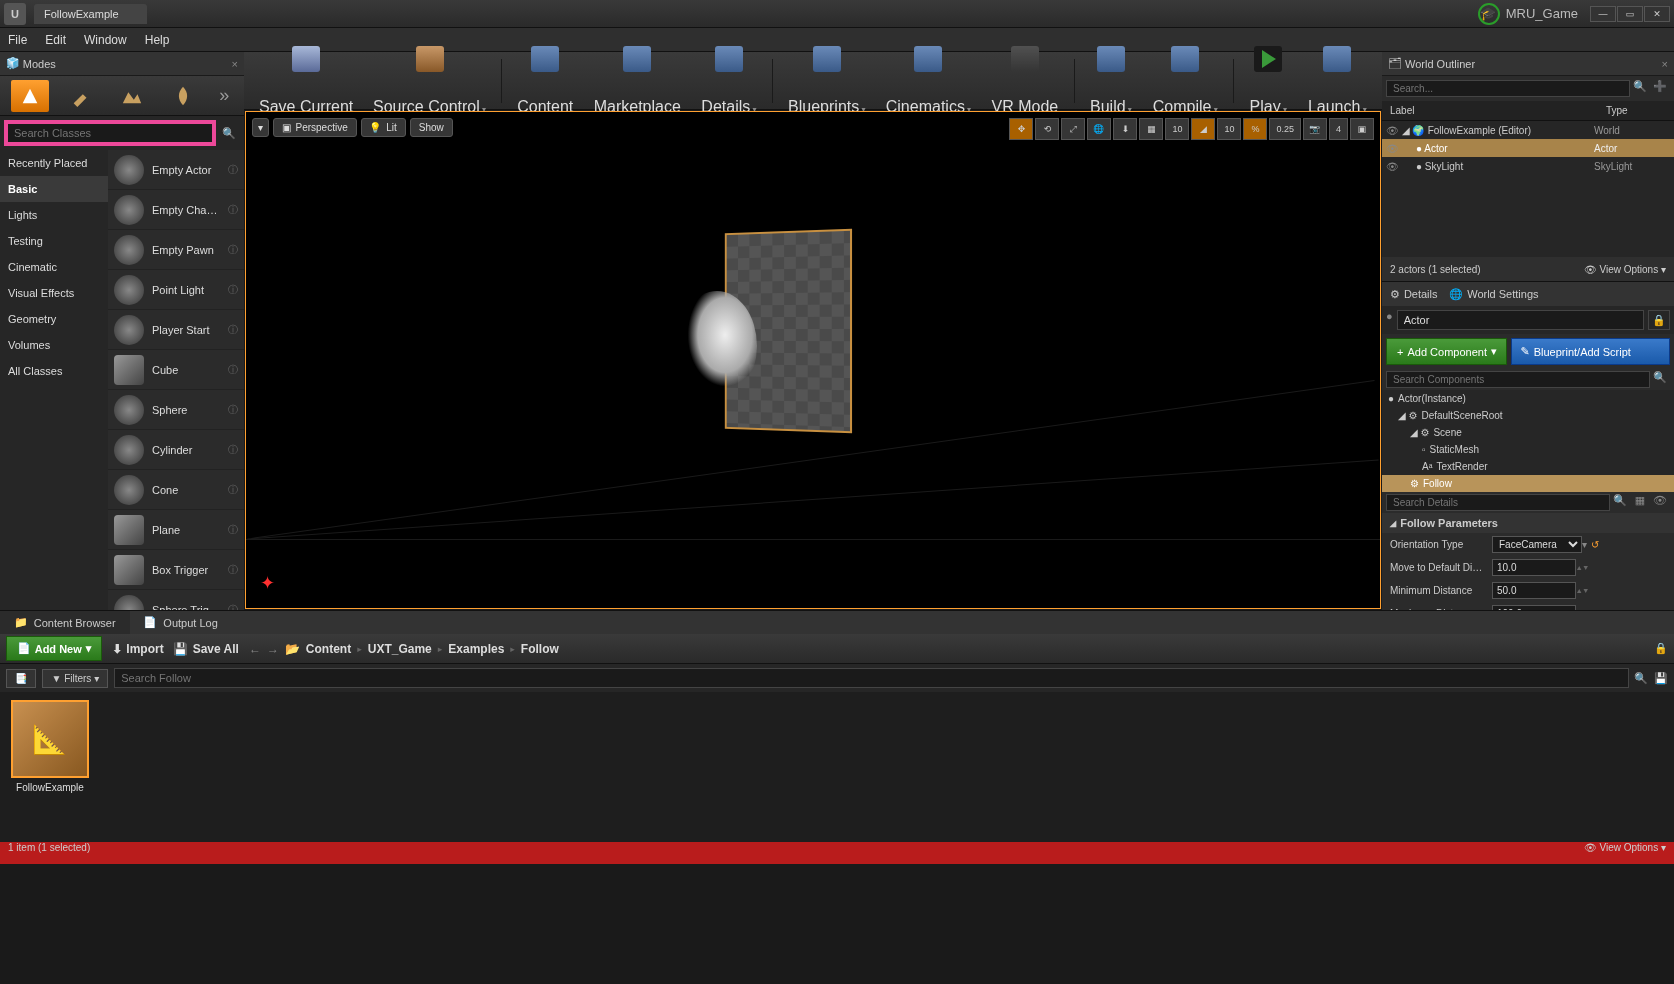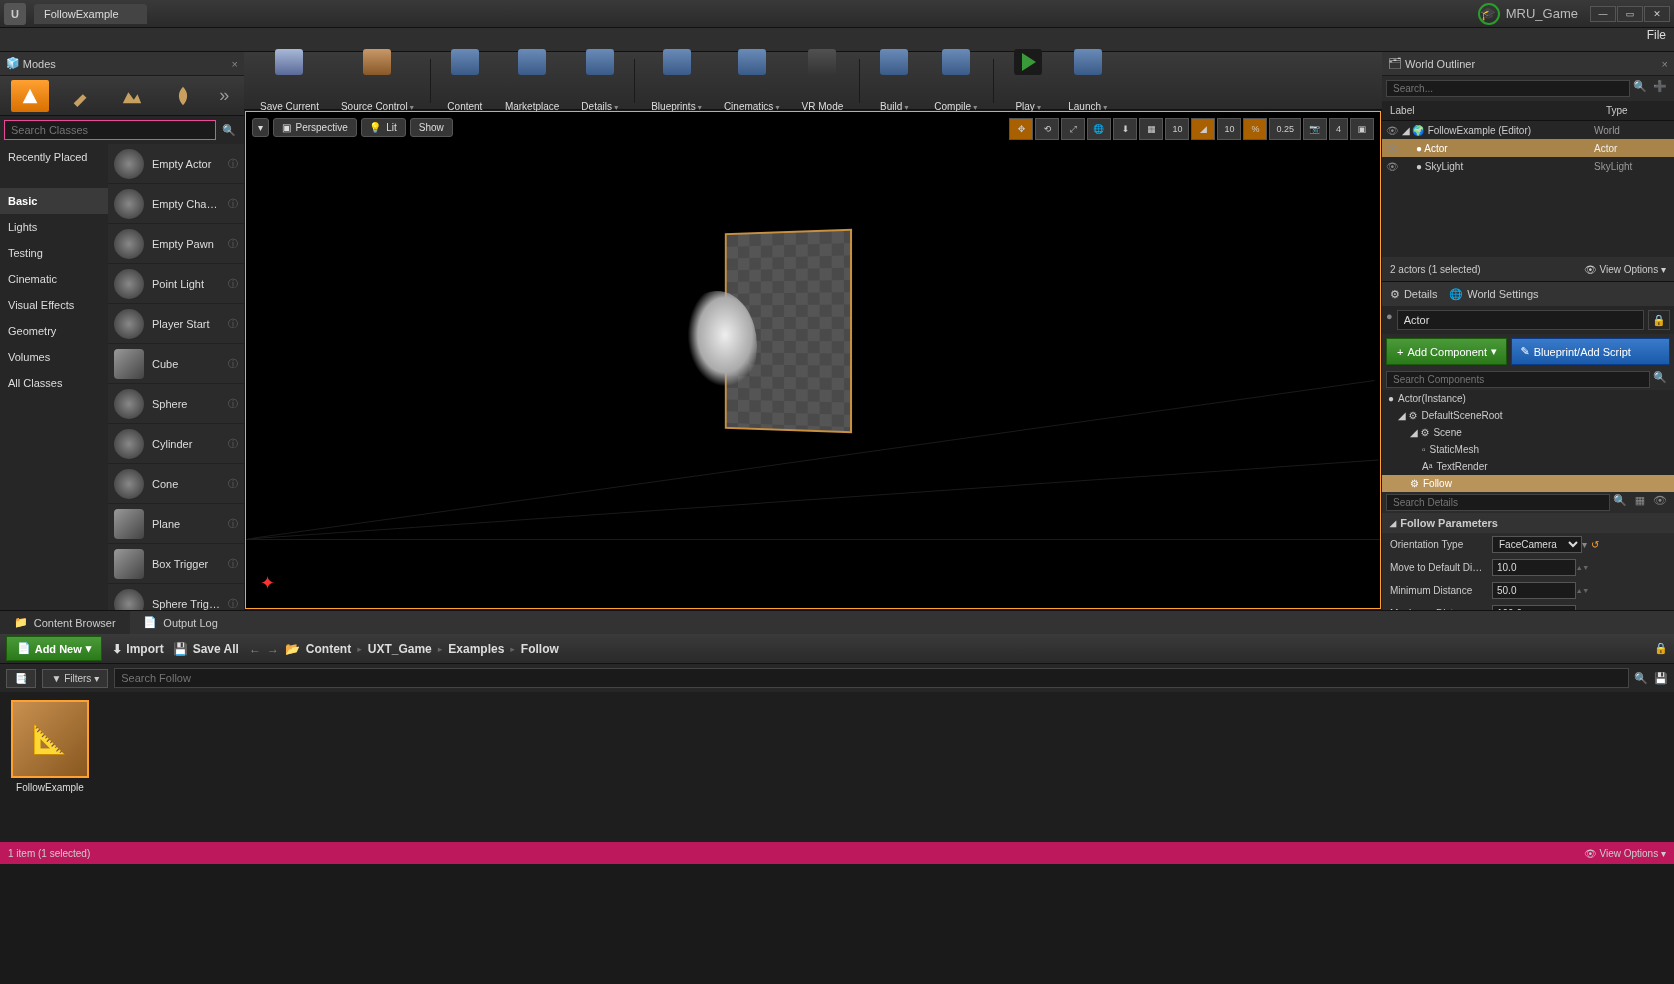--- a/index.html
+++ b/index.html
@@ -9,61 +9,61 @@
 .titlebar { height: 28px; background: linear-gradient(#393939, #2a2a2a); display: flex; align-items: center; padding: 0 4px; border-bottom: 1px solid #111; }
 .titlebar .ue-logo { width: 22px; height: 22px; background: #555; border-radius: 3px; margin-right: 8px; display: flex; align-items: center; justify-content: center; color:#ccc; font-weight:bold;}
 .titlebar .title-tab { background: #444; padding: 4px 28px 4px 10px; font-size: 11px; color: #ddd; border-radius: 3px 3px 0 0; }
 .titlebar .spacer { flex: 1; }
 .titlebar .mru { display:flex; align-items:center; gap:6px; margin-right:12px; color:#bbb; font-size:13px;}
 .titlebar .mru .grad-cap { width:22px; height:22px; border:2px solid #2a9d2a; border-radius:50%; display:flex; align-items:center; justify-content:center;}
 .titlebar .winbtns { display:flex; gap:1px;}
 .titlebar .winbtns div { width:26px; height:16px; background:#333; border:1px solid #555; display:flex; align-items:center; justify-content:center; font-size:9px; cursor:pointer;}
 
 
-.menubar { height: 24px; background: #2f2f2f; display: flex; align-items: flex-end; padding: 0 8px; gap: 18px; border-bottom: 1px solid #111; flex-direction: column; }
+.menubar { height: 24px; background: #2f2f2f; display: flex; align-items: center; padding: 0 8px; gap: 18px; border-bottom: 1px solid #111; }
 .menubar span { color: #ddd; font-size: 12px; cursor: pointer; }
 
 
 .main { display: flex; height: 558px; }
 
 
 .modes-panel { width: 244px; background: #2b2b2b; display: flex; flex-direction: column; }
 .panel-tab-header { height: 24px; background: #333; display: flex; align-items: center; padding: 0 6px; font-size: 11px; color: #ccc; border-bottom: 1px solid #1a1a1a; }
 .panel-tab-header .tabx { margin-left: auto; color:#888; cursor:pointer;}
 .mode-icons { height: 40px; background: linear-gradient(#3a3a3a,#2a2a2a); display: flex; align-items: center; justify-content: space-around; padding: 0 4px; border-bottom:1px solid #111;}
 .mode-icons .mi { width: 38px; height: 32px; display:flex; align-items:center; justify-content:center; cursor:pointer; border-radius:2px;}
 .mode-icons .mi.active { background: linear-gradient(#ffa030,#d87000); }
 .mode-icons .mi svg { width:22px; height:22px; fill:#c8a060;}
 .mode-icons .mi.active svg { fill:#fff;}
 .mode-icons .more { color:#999; font-size:18px; cursor:pointer; padding:0 4px;}
 .search-row { display:flex; padding:4px; gap:2px; background:#262626;}
-.search-row input { flex:1; background:#1a1a1a; border:1px solid #ec4899; color:#888; padding:3px 6px; font-size:11px;}
+.search-row input { flex:1; background:#1a1a1a; border:4px solid #ec4899; color:#888; padding:3px 6px; font-size:11px;}
 .search-row .mag { width:22px; display:flex; align-items:center; justify-content:center; color:#888;}
 .modes-body { flex:1; display:flex; overflow:hidden;}
 .cat-list { width: 108px; background:#262626; overflow-y:auto;}
 .cat-list div { padding: 7px 8px; font-size:11px; color:#ddd; cursor:pointer;}
-.cat-list div.sel { background:#3a3a3a; color:#fff; font-weight:bold;margin-top:18px;}
+.cat-list div.sel { background:#3a3a3a; color:#fff; font-weight:bold;}
 .actor-list { flex:1; background:#2b2b2b; overflow-y:auto;}
 .actor-row { height:40px; display:flex; align-items:center; padding:0 6px; gap:8px; border-bottom:1px solid #222; cursor:pointer;justify-content:space-between;}
 .actor-row .thumb { width:30px; height:30px; background: radial-gradient(#888,#333); border-radius:50%; flex-shrink:0;}
 .actor-row .thumb.cube { border-radius:4px; background:linear-gradient(135deg,#999,#444);}
 .actor-row .nm { flex:1; font-size:11px; color:#ddd; overflow:hidden; white-space:nowrap; text-overflow:ellipsis;}
 .actor-row .info { color:#666; font-size:10px;}
 
 
 .center-col { flex:1; display:flex; flex-direction:column; min-width:0;}
 .toolbar { height: 58px; background: linear-gradient(#3a3a3a,#2a2a2a); display:flex; align-items:center; padding:0 6px; gap:2px; border-bottom:1px solid #111;}
 .tb-btn { display:flex; flex-direction:column; align-items:center; justify-content:center; padding:2px 10px; cursor:pointer; border-radius:2px; min-width:56px;}
 .tb-btn .tb-icon { width:28px; height:26px; background:linear-gradient(#6a8ab8,#3a5a88); border-radius:3px; margin-bottom:2px;}
 .tb-btn .tb-icon.save { background:linear-gradient(#a8b8d8,#5a6a98);}
 .tb-btn .tb-icon.src { background:linear-gradient(#c89868,#885828);}
 .tb-btn .tb-icon.play { background:#1a1a1a; position:relative;}
 .tb-btn .tb-icon.play::after { content:''; position:absolute; left:8px; top:4px; border-left:14px solid #3a9a3a; border-top:9px solid transparent; border-bottom:9px solid transparent;}
 .tb-btn .tb-icon.vr { filter:grayscale(1) brightness(0.6);}
-.tb-btn .lbl { font-size:10px; color:#ddd; white-space:nowrap;margin-top:24px;}
+.tb-btn .lbl { font-size:16px; color:#ddd; white-space:nowrap;margin-top:24px;}
 .tb-btn .dd::after { content:' ▾'; font-size:8px; color:#888;}
 .tb-sep { width:1px; height:44px; background:#1a1a1a; margin:0 4px;}
 
 
 .viewport { flex:1; background:#000; position:relative; border:1px solid #ffa030; margin:1px;}
 .vp-topbar { position:absolute; top:6px; left:6px; display:flex; gap:4px; z-index:2;}
 .vp-pill { background:rgba(60,60,60,0.9); border:1px solid #555; border-radius:3px; padding:3px 8px; font-size:10px; color:#ddd; display:flex; align-items:center; gap:4px; cursor:pointer;}
 .vp-pill.small { padding:3px 5px;}
 .vp-topright { position:absolute; top:6px; right:6px; display:flex; gap:2px; z-index:2;}
 .vp-tr-btn { width:24px; height:22px; background:rgba(60,60,60,0.9); border:1px solid #555; display:flex; align-items:center; justify-content:center; font-size:9px; color:#ccc; cursor:pointer;}
@@ -124,21 +124,21 @@
 .cb-nav { display:flex; align-items:center; gap:6px; font-size:12px; color:#ddd;}
 .cb-nav .crumb { cursor:pointer; font-weight:bold;}
 .cb-nav .sep { color:#666; font-size:9px;}
 .cb-filter-row { height:28px; display:flex; align-items:center; padding:0 6px; gap:6px; background:#262626;}
 .cb-filter-row .filters-btn { background:#333; border:1px solid #555; padding:3px 8px; font-size:10px; cursor:pointer; color:#ccc;}
 .cb-filter-row input { flex:1; background:#1a1a1a; border:1px solid #444; color:#888; padding:3px 6px; font-size:11px;}
 .cb-body { height:150px; background:#1e1e1e; display:flex; padding:8px; gap:10px; align-content:flex-start;}
 .asset-tile { width:84px; display:flex; flex-direction:column; align-items:center; gap:4px; cursor:pointer;}
 .asset-tile .thumb { width:78px; height:78px; background:linear-gradient(135deg,#c89050,#885820); border:2px solid #ffa030; display:flex; align-items:center; justify-content:center; color:#fff; font-size:28px;}
 .asset-tile .albl { font-size:10px; color:#ddd; text-align:center;}
-.cb-status { height:22px; background:#be185d; display:flex; align-items:center; padding:0 8px; font-size:10px; justify-content:space-between;}
+.cb-status { height:22px; background:#b91c1c; display:flex; padding:0 8px; font-size:10px; justify-content:space-between;}
 </style>
 </head>
 <body>
 
 <div class="titlebar">
   <div class="ue-logo">U</div>
   <div class="title-tab">FollowExample</div>
   <div class="spacer"></div>
   <div class="mru">
     <div class="grad-cap">🎓</div>

